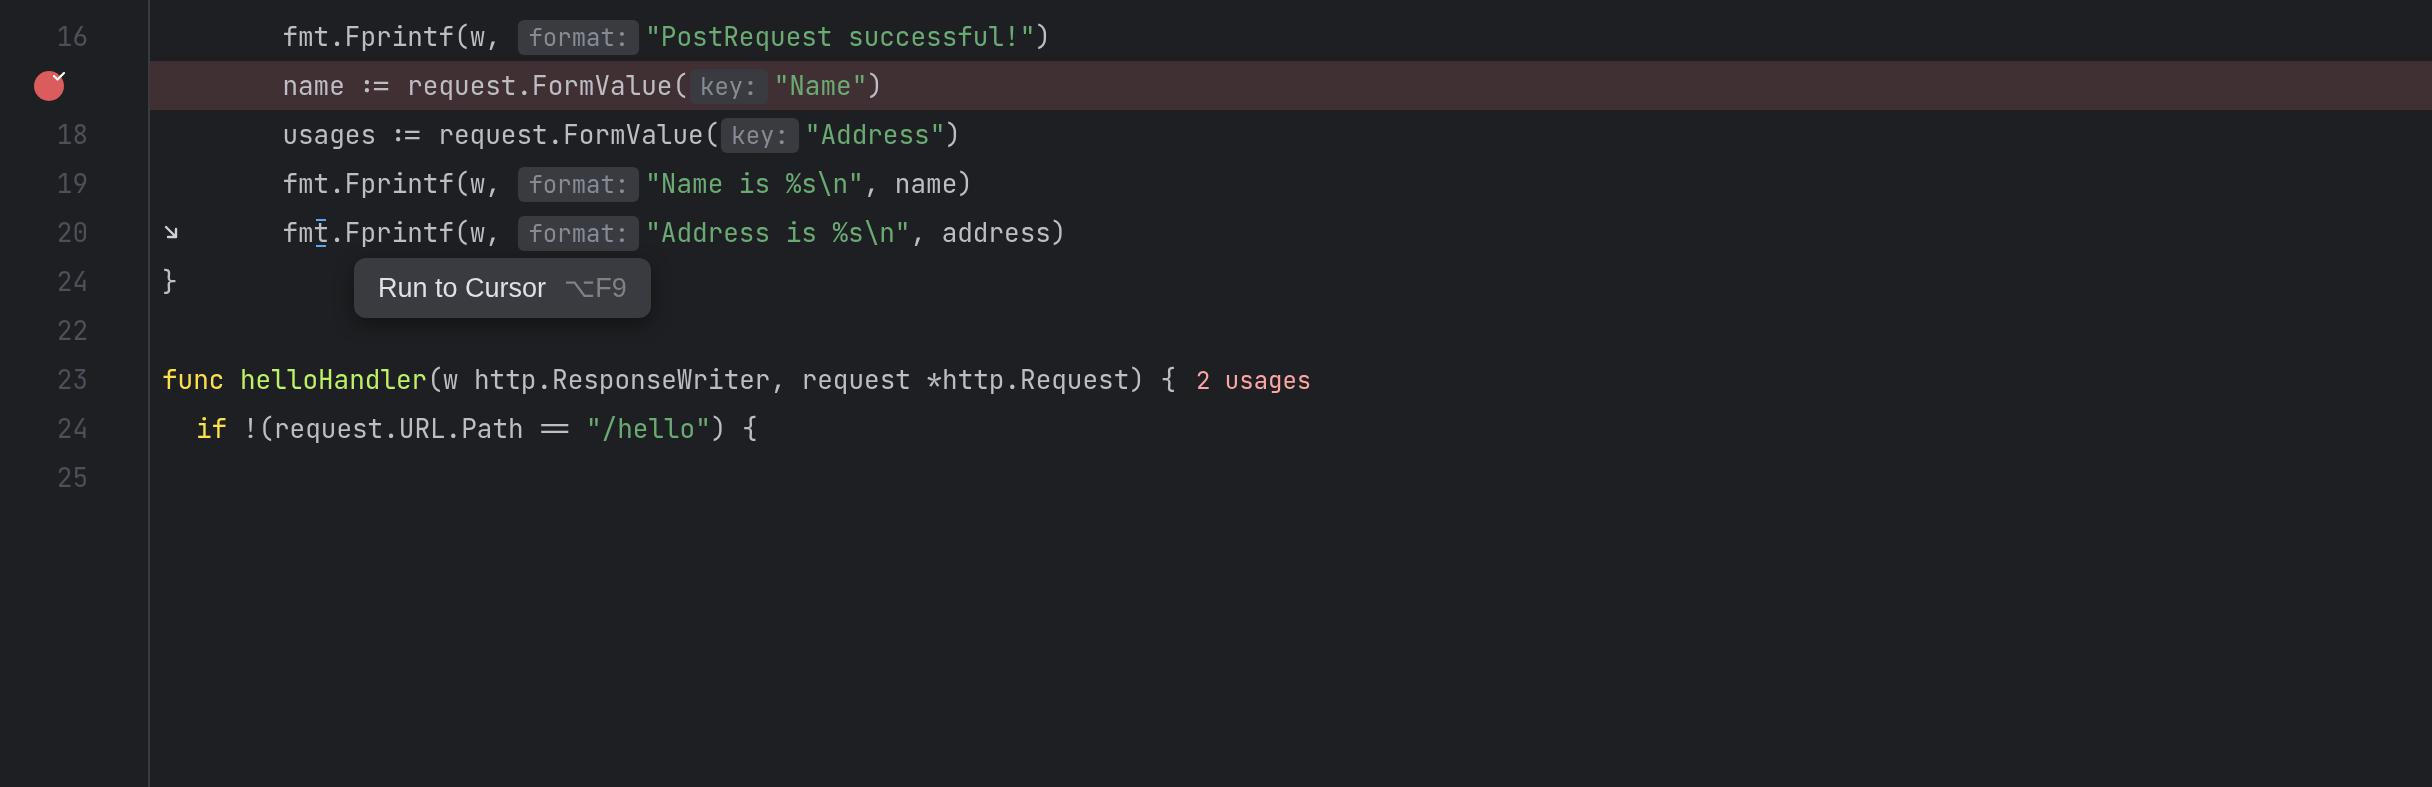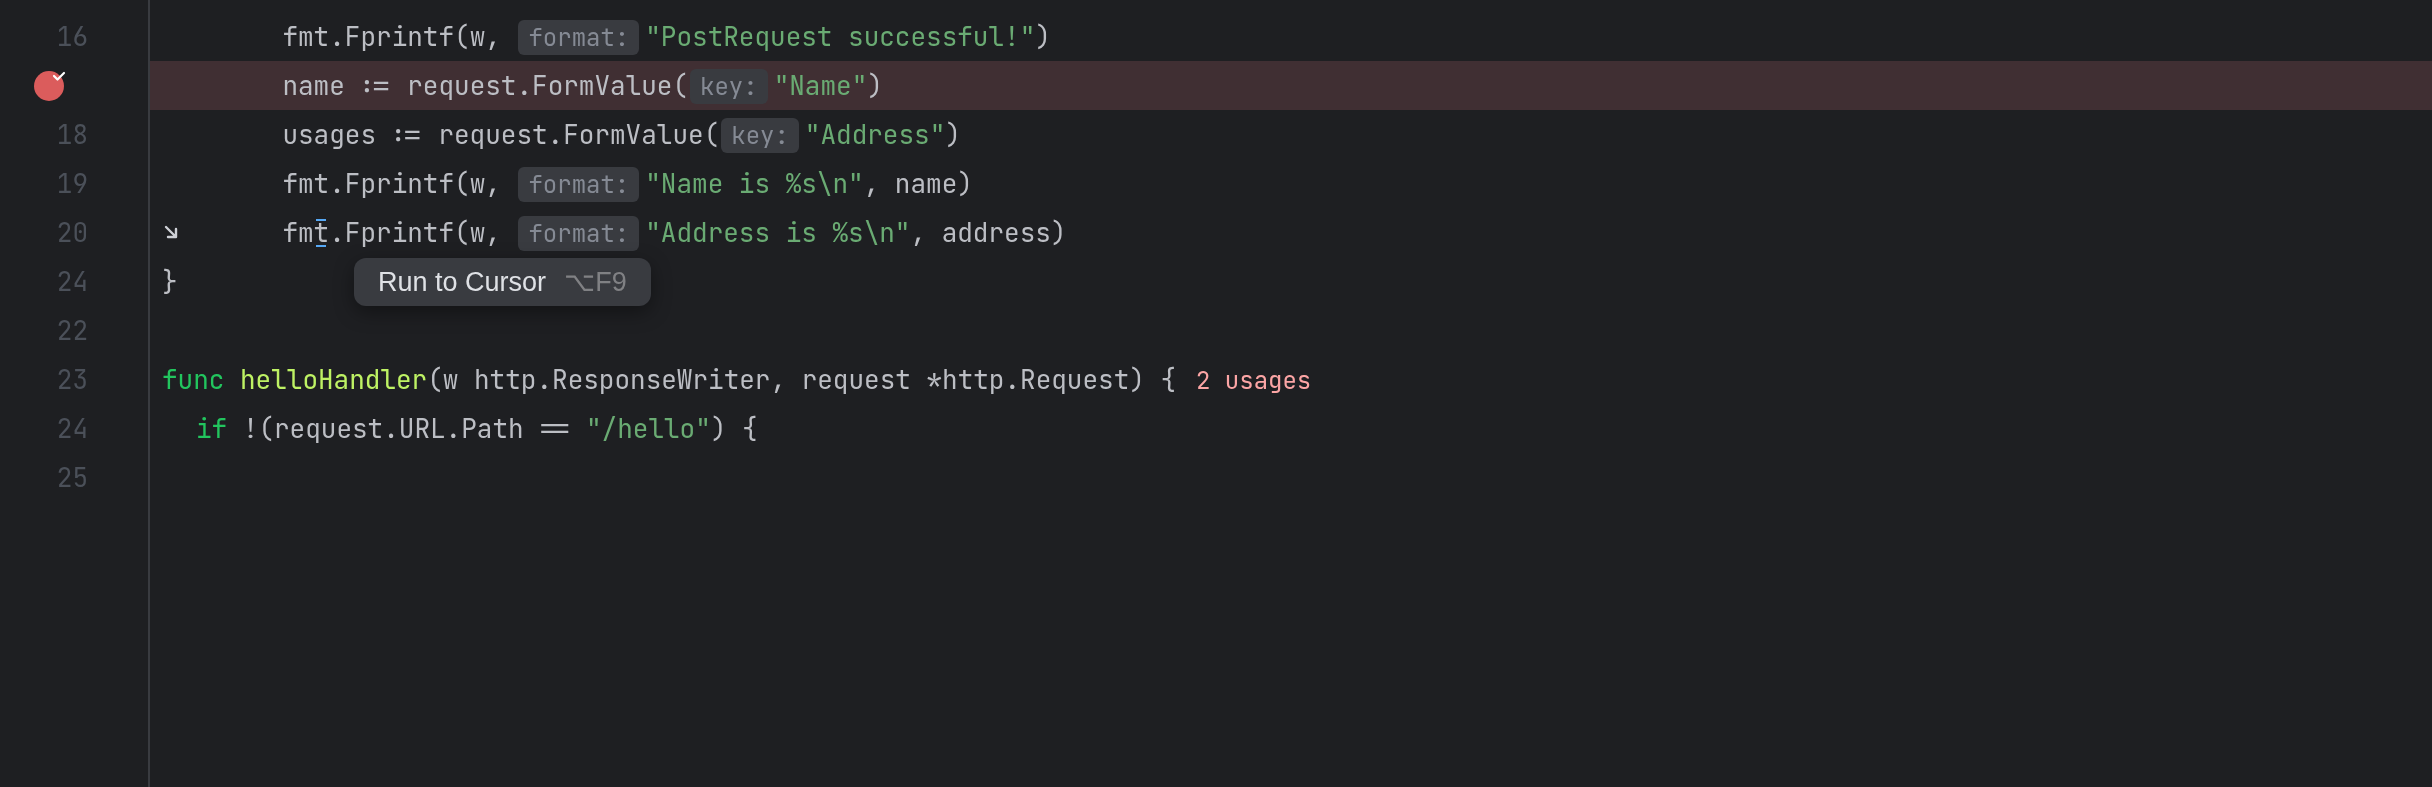--- a/index.html
+++ b/index.html
@@ -73,21 +73,21 @@
     display: flex;
     align-items: center;
     gap: 2px;
   }
   .code-content {
     padding-left: 58px;
   }
   .tok-ident { color: #bcbec4; }
   .tok-string { color: #6aab73; }
   .tok-comment { color: #7a7e85; }
-  .tok-keyword { color: #22c55e; }
+  .tok-keyword { color: #fde047; }
   .tok-punct { color: #bcbec4; }
   .tok-type { color: #bcbec4; }
   .tok-funcname { color: #bef264; }
   .tok-op { color: #bcbec4; }
   .hint {
     background: #393b40;
     color: #858a94;
     border-radius: 6px;
     padding: 2px 10px;
     font-size: 24px;
@@ -97,21 +97,21 @@
     color: #fca5a5;
     font-size: 24px;
     margin-left: 20px;
   }
   .tooltip {
     position: absolute;
     left: 204px;
     top: 258px;
     background: #393b40;
     border-radius: 12px;
-    padding: 8px 24px;
+    padding: 14px 24px;
     display: flex;
     align-items: center;
     gap: 18px;
     box-shadow: 0 6px 20px rgba(0,0,0,0.4);
     z-index: 10;
   }
   .tooltip-label {
     color: #dfe1e5;
     font-size: 27px;
     font-family: -apple-system, 'Segoe UI', sans-serif;

